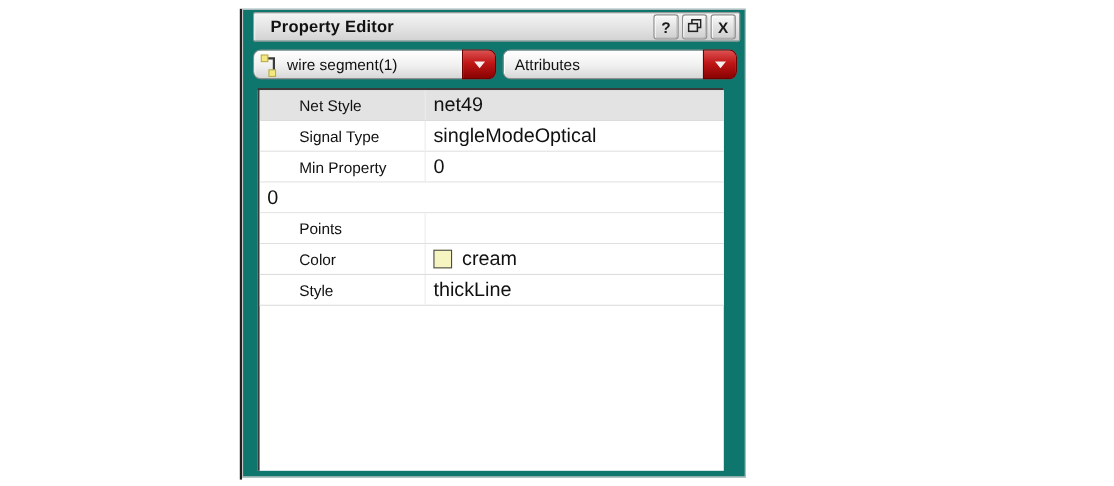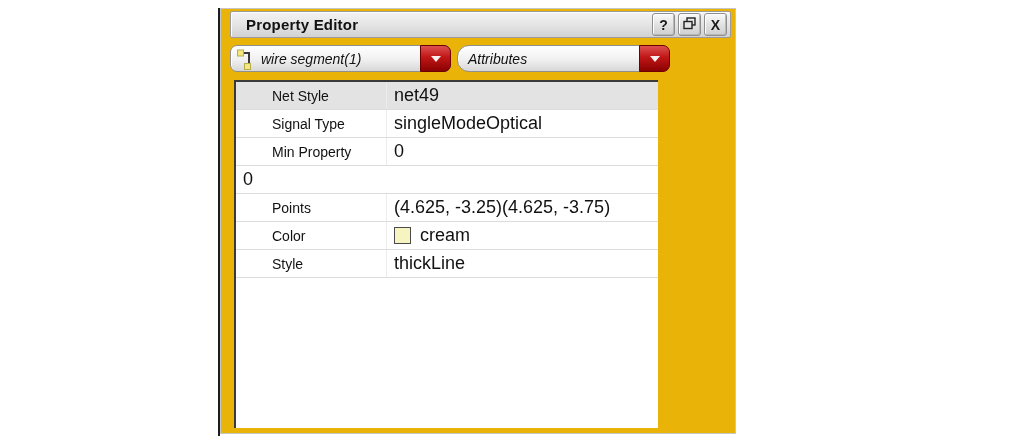--- a/index.html
+++ b/index.html
@@ -4,45 +4,45 @@
 <style>
   * { margin:0; padding:0; box-sizing:border-box; }
   html,body { width:1013px; height:442px; background:#ffffff; overflow:hidden;
               font-family:"Liberation Sans", "DejaVu Sans", sans-serif; }
   .page { position:relative; width:1013px; height:442px; background:#ffffff; }
 
   
   .splitter { position:absolute; left:218px; top:8px; width:2px; height:428px; background:#1d1d1d; }
 
   
-  .panel { position:absolute; left:220px; top:8px; width:516px; height:426px;
-           background:#eab308; border:1px solid #c6c6c6; }
+  .panel { position:absolute; left:220px; top:8px; width:458px; height:426px;
+           background:#0f766e; border:1px solid #c6c6c6; }
 
   
   .titlebar { position:relative; margin:2px 4px 0 9px; height:27px;
               background:linear-gradient(#f4f4f4, #e3e3e3 55%, #d2d2d2);
               border:1px solid #9a9a9a; border-radius:2px;
               box-shadow:inset 1px 1px 0 #fcfcfc;
               display:flex; align-items:center; }
   .title { font-size:15px; font-weight:bold; color:#111; padding-left:15px; letter-spacing:0.2px; }
   .tb-btns { position:absolute; right:3px; top:1px; display:flex; gap:3px; }
   .tb-btn { width:23px; height:23px; border:1px solid #8f8f8f; border-radius:3px;
             background:linear-gradient(#fafafa, #e2e2e2 50%, #cfcfcf);
             box-shadow:inset 1px 1px 0 #ffffff, inset -1px -1px 0 #b9b9b9;
             display:flex; align-items:center; justify-content:center;
             font-size:14px; font-weight:bold; color:#1a1a1a; cursor:default; }
 
   
-  .combo-row { margin:7px 4px 0 9px; display:flex; gap:6px;font-style:italic; }
+  .combo-row { margin:7px 4px 0 9px; display:flex; gap:6px; }
   .combo { height:27px; border:1px solid #8f8f8f; border-radius:7px;
            background:linear-gradient(#ffffff, #f0f0f0 55%, #d7d7d7);
            box-shadow:inset 1px 1px 0 #ffffff;
            display:flex; align-items:center; position:relative; }
   .combo-object { width:221px; }
-  .combo-view   { width:213px;border-radius:12px; }
+  .combo-view   { width:213px; }
   .combo-label { font-size:14px; color:#111; white-space:nowrap; }
   .combo-object .combo-label { padding-left:4px; }
   .combo-view   .combo-label { padding-left:10px; }
   .wire-icon { width:22px; height:22px; margin-left:4px; display:flex; align-items:center; justify-content:center; }
   .combo-btn { position:absolute; right:-1px; top:-1px; height:27px; width:31px;
                border-radius:0 7px 7px 0;
                background:linear-gradient(#dd5050 0%, #c01616 45%, #8a0202 100%);
                border:1px solid #6d0000;
                display:flex; align-items:center; justify-content:center; }
   .tri { width:0; height:0; border-left:5px solid transparent; border-right:5px solid transparent;
@@ -129,23 +129,20 @@
             <span>0</span>
           </div>
         </div>
         <div class="prow">
           <div class="pvalue">
             <span>0</span>
           </div>
         </div>
         <div class="prow">
           <div class="plabel">Points</div>
-          <div class="pvalue">
-            <span>(4.625, -3.25)(4.625, -3.75)</span>
-          </div>
         </div>
         <div class="prow">
           <div class="plabel">Color</div>
           <div class="pvalue">
             <span class="swatch" style="background: rgb(246, 245, 194);"></span>
             <span>cream</span>
           </div>
         </div>
         <div class="prow">
           <div class="plabel">Style</div>

